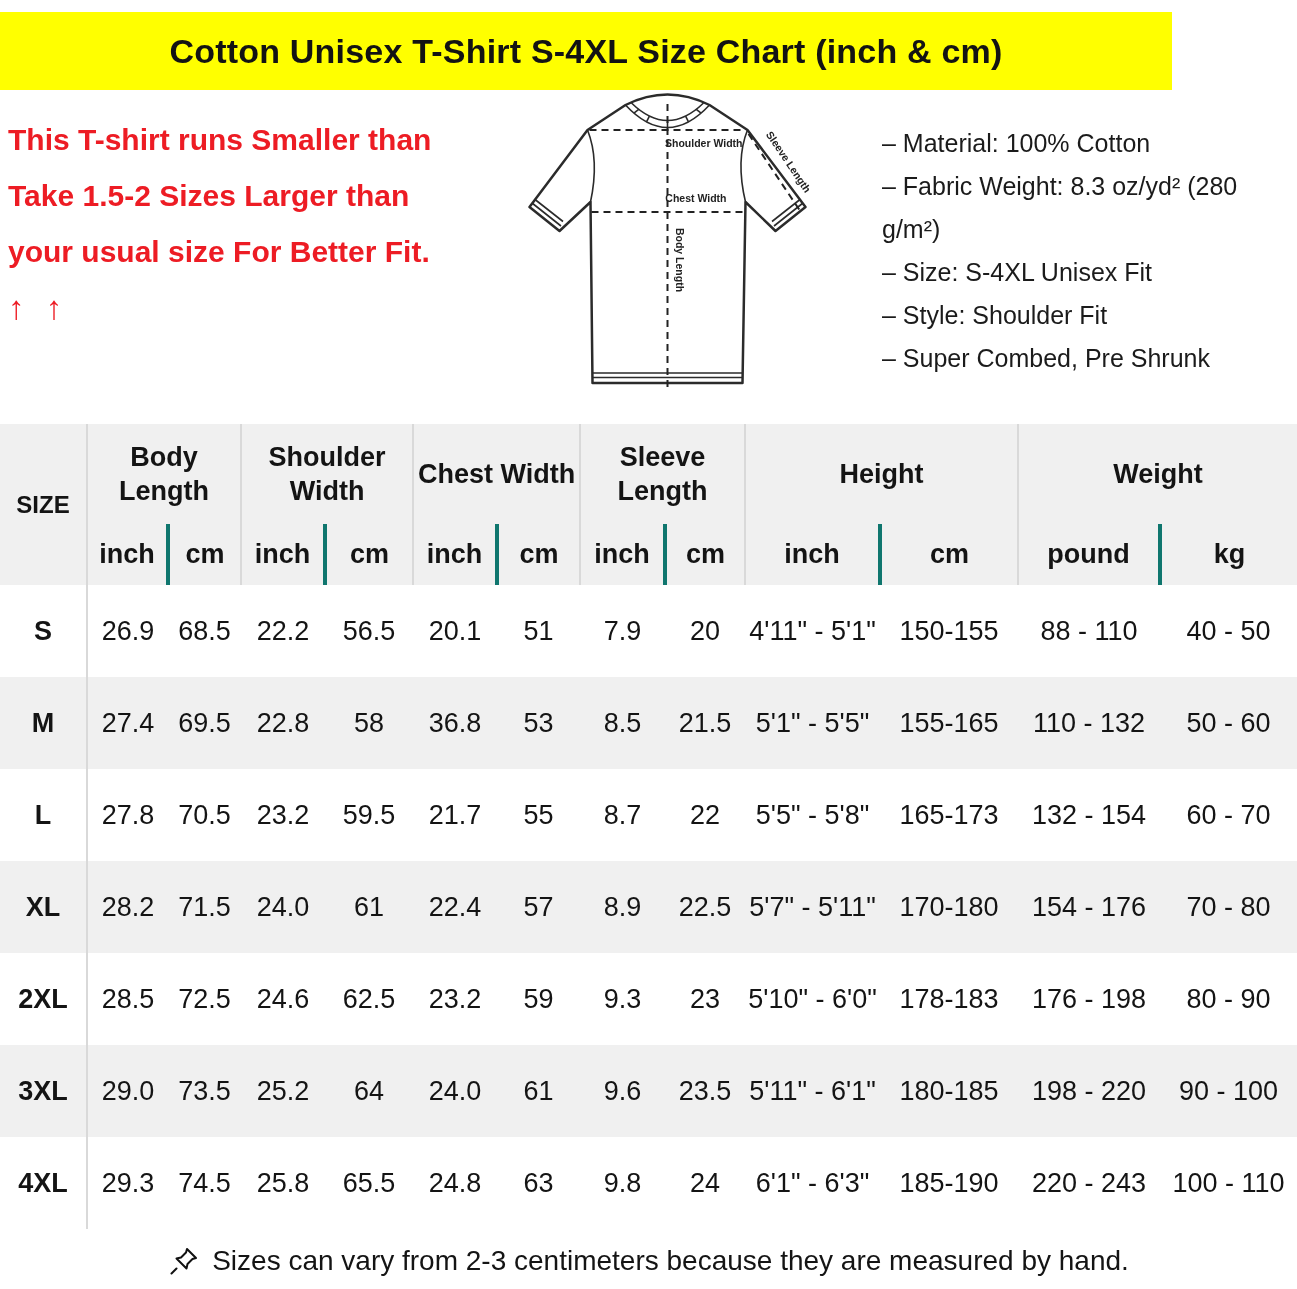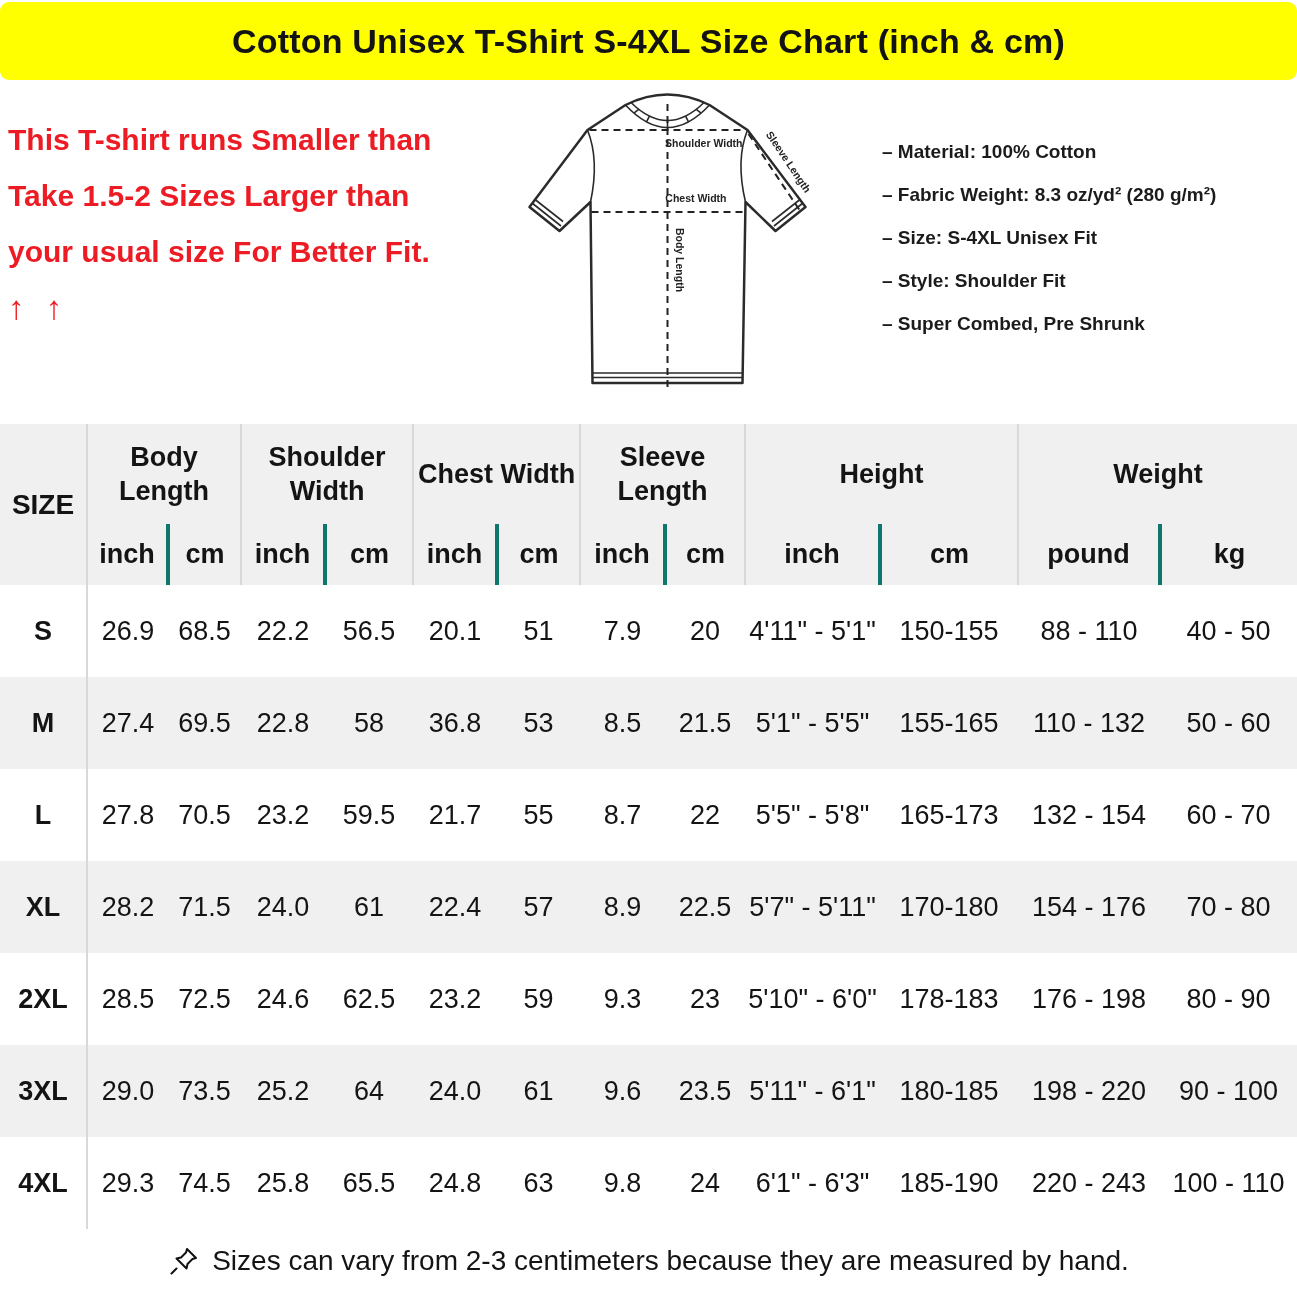--- a/index.html
+++ b/index.html
@@ -2,47 +2,47 @@
 <html><head>
 <meta charset="utf-8">
 <style>
   html,body { margin:0; padding:0; background:#ffffff; }
   .page {
     position:relative; width:1297px; height:1289px; background:#ffffff;
     font-family:"Liberation Sans", sans-serif; color:#141414; overflow:hidden;
   }
   
   .banner {
-    position:absolute; top:2px; left:0; width:1297px; height:78px;
-    display:flex; align-items:center; justify-content:center;border-radius:9px;
+    position:absolute; top:12px; left:0; width:1172px; height:78px;
+    display:flex; align-items:center; justify-content:center;
   }
   .banner-title { font-size:34px; font-weight:bold; color:#131313; letter-spacing:.2px; }
   
   .notice { position:absolute; left:8px; top:112px; width:515px; font-weight:bold; font-size:30px; }
   .notice-line { height:56px; line-height:56px; white-space:nowrap; }
   .notice-arrows { font-size:33px; letter-spacing:6px; }
   
   .shirt { position:absolute; left:510px; top:90px; }
   .shirt text { font-family:"Liberation Sans",sans-serif; font-size:10.5px; font-weight:bold; fill:#222; }
   
-  .details { position:absolute; left:882px; top:122px; width:415px; font-size:19px; font-weight:bold; color:#1b1b1b;margin-top:8px; }
+  .details { position:absolute; left:882px; top:122px; width:415px; font-size:25px; font-weight:normal; color:#1b1b1b; }
   .details-item { line-height:43px; }
   
   table.size-table {
     position:absolute; top:424px; left:0; width:1297px;
     border-collapse:collapse; table-layout:fixed;
   }
   .size-table th, .size-table td { padding:0; text-align:center; vertical-align:middle; }
   .size-table thead th { background:#f0f0f0; color:#141414; }
   .group-row th { height:100px; font-size:27px; font-weight:bold; line-height:34px; }
   .sub-row th { height:61px; font-size:27px; font-weight:bold; }
   .size-table tbody td { height:92px; font-size:27px; color:#141414; white-space:nowrap; }
   .size-table tbody tr.alt td { background:#f0f0f0; }
   td.size-col { font-weight:bold; border-right:2px solid #d9d9d9; }
-  th.size-th { font-size:28px; font-weight:bold; }
+  th.size-th { font-size:24px; font-weight:bold; }
   .gsep { border-left:2px solid #d9d9d9; }
   .ssep { border-left:4px solid #0f766e; }
   col.c-size{width:87px} col.c1{width:81px} col.c2{width:73px} col.c3{width:84px}
   col.c4{width:88px} col.c5{width:84px} col.c6{width:83px} col.c7{width:85px}
   col.c8{width:80px} col.c9{width:135px} col.c10{width:138px} col.c11{width:142px} col.c12{width:137px}
   
   .footnote {
     position:absolute; top:1233px; left:0; width:1297px; height:56px;
     display:flex; align-items:center; justify-content:center; gap:12px;
     font-size:28px; color:#141414;

